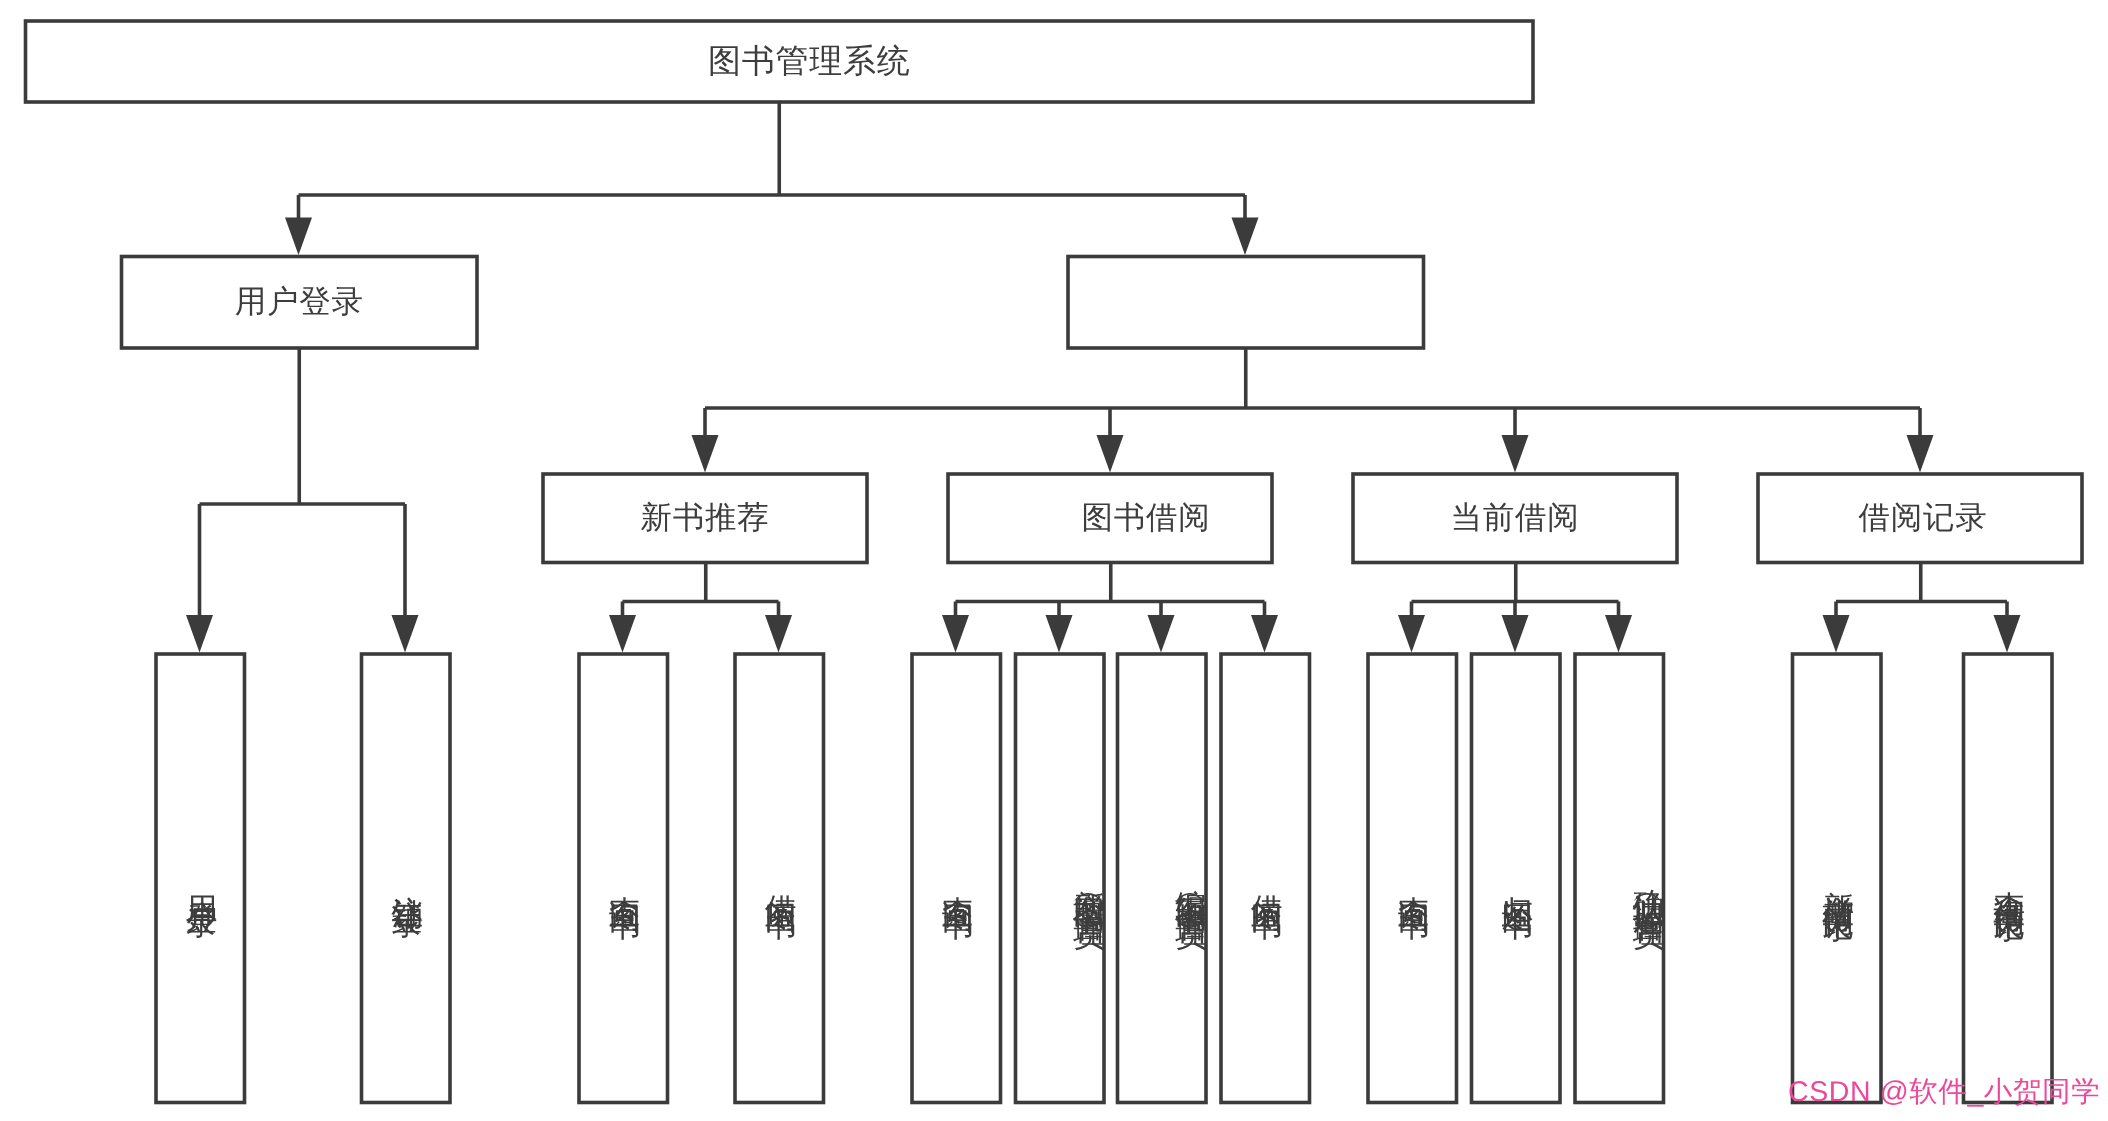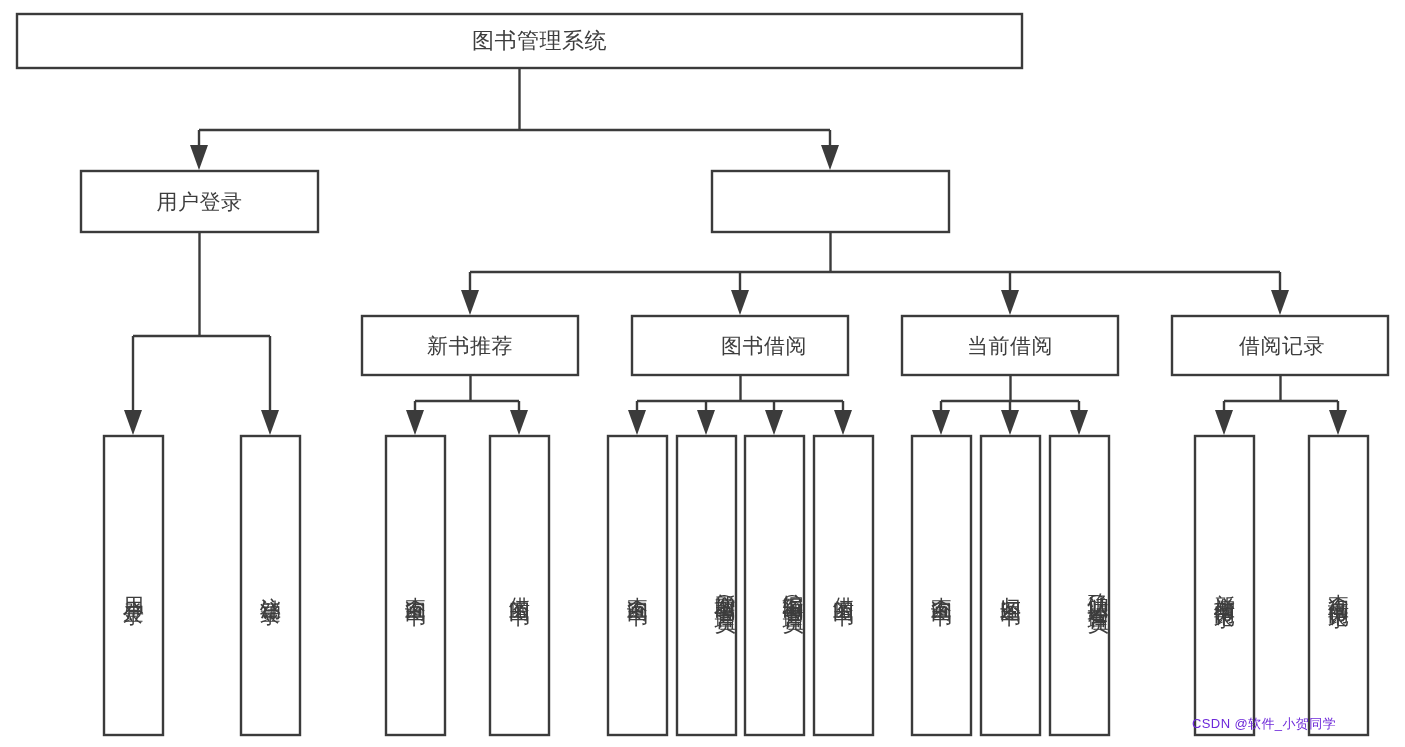--- a/index.html
+++ b/index.html
@@ -63,22 +63,22 @@
   .label-v {
     writing-mode: vertical-rl;
     text-orientation: upright;
     font-size: 21px;
     letter-spacing: 3px;
     line-height: 1.05;
     text-align: center;
   }
   .watermark {
     position: absolute;
-    color: #6d28d9;
-    font-size: 13px;
+    color: #ec4899;
+    font-size: 19px;
     font-family: "Liberation Sans", "DejaVu Sans", sans-serif;
     white-space: nowrap;
     letter-spacing: 0.4px;
     pointer-events: none;
   }
 </style>
 </head>
 <body>
 
 <div id="diagram-root">

